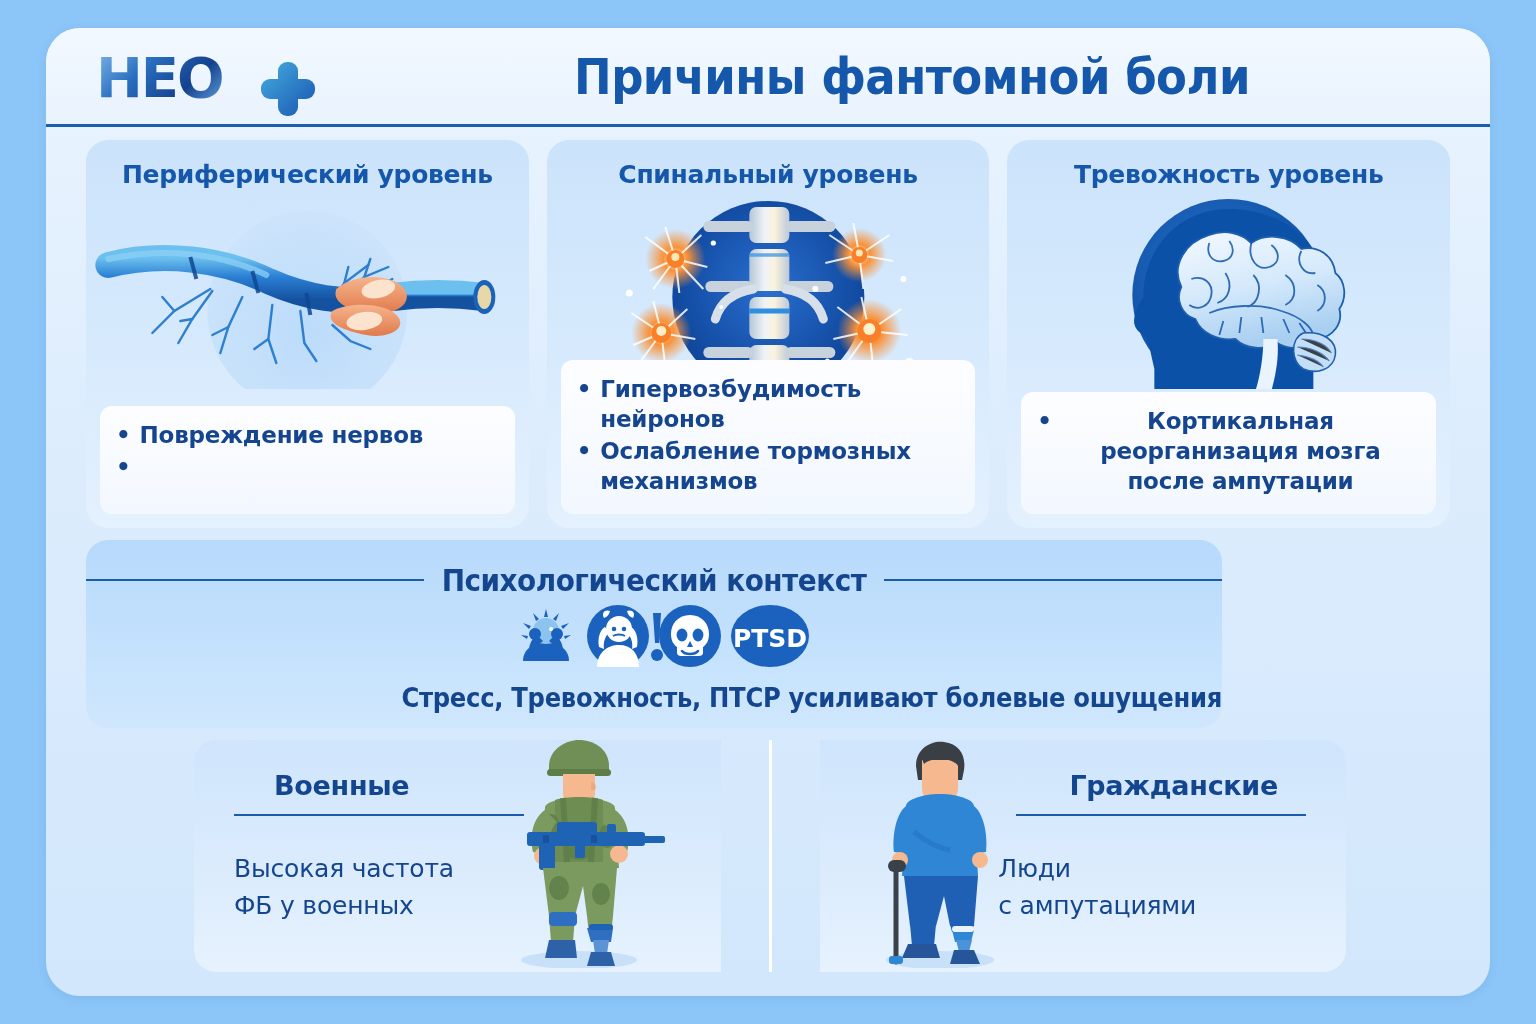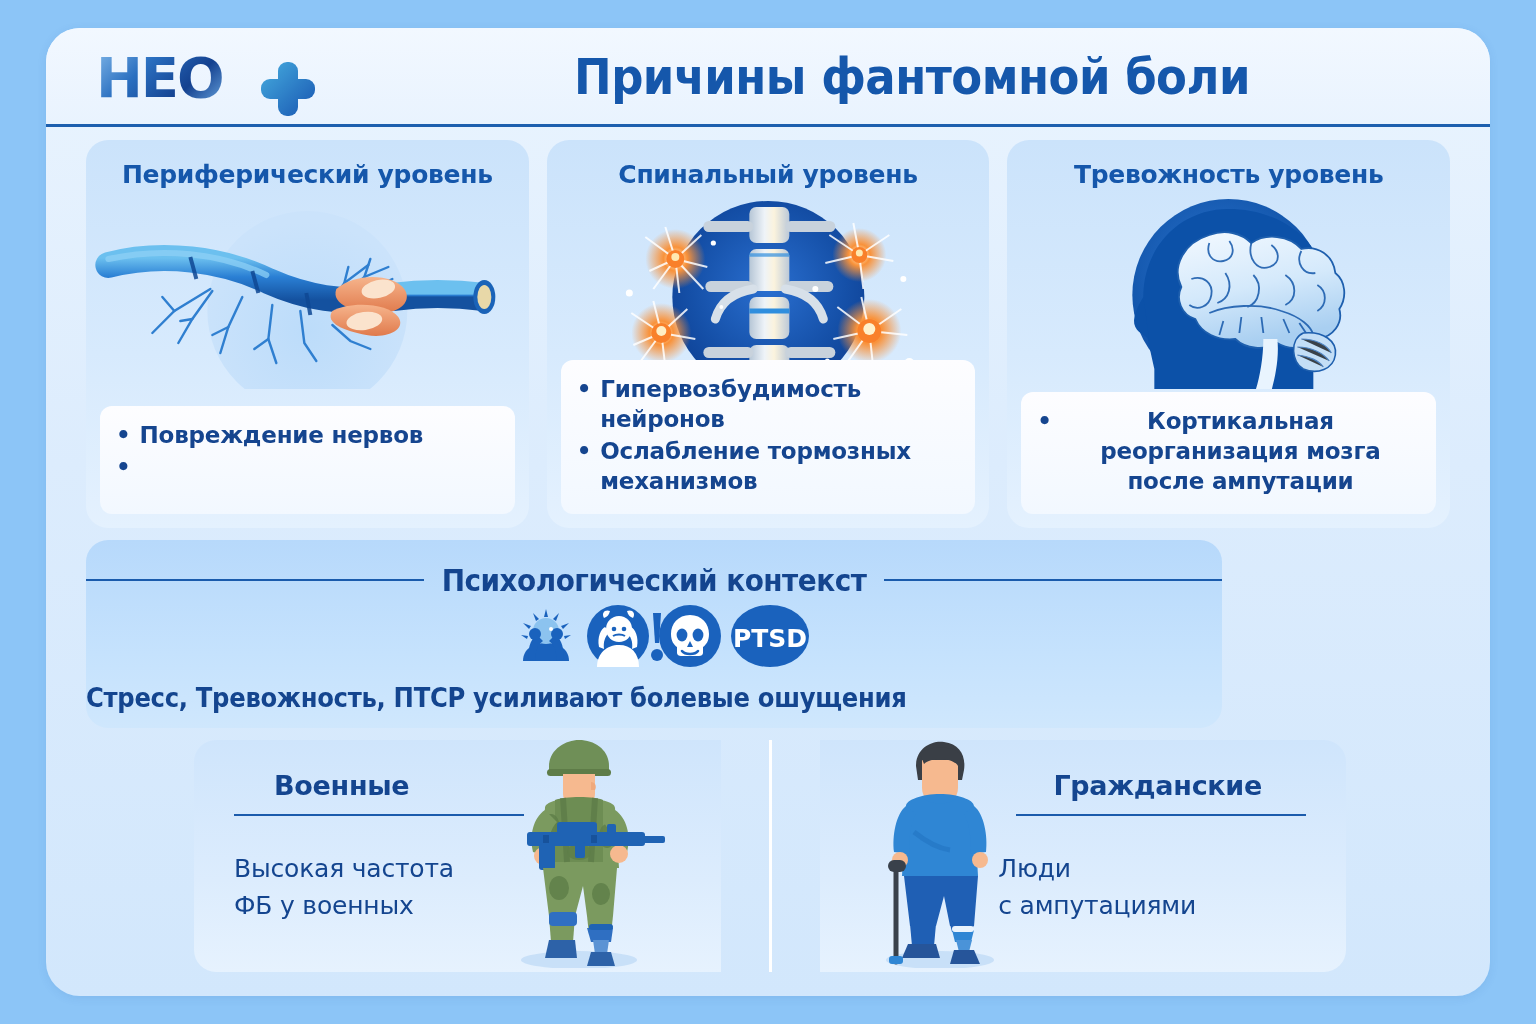--- a/index.html
+++ b/index.html
@@ -90,21 +90,21 @@
   .psych-title{
     font-size:31px;font-weight:bold;color:#14458f;white-space:nowrap;
     font-family:"DejaVu Sans Condensed","DejaVu Sans",sans-serif;
     letter-spacing:-.5px;
   }
   .icons{
     display:flex;justify-content:center;align-items:center;gap:10px;height:64px;margin-top:2px;
   }
   .ic{width:62px;height:62px;position:relative;}
   .psych-caption{
-    text-align:left;font-size:27px;font-weight:bold;color:#14458f;
+    text-align:right;font-size:27px;font-weight:bold;color:#14458f;
     font-family:"DejaVu Sans Condensed","DejaVu Sans",sans-serif;
     margin-top:14px;letter-spacing:-.3px;
   }
   
   .groups{
     position:absolute;left:148px;top:712px;width:1152px;height:232px;
     display:flex;
     gap:48px;
   }
   .group{
@@ -120,21 +120,21 @@
     font-family:"DejaVu Sans",sans-serif;letter-spacing:-.3px;
   }
   .g-rule{position:absolute;top:74px;height:2px;background:#1a5bac;}
   .g-text{
     position:absolute;top:110px;font-size:25px;color:#14458f;line-height:37px;
     font-family:"DejaVu Sans",sans-serif;letter-spacing:-.2px;
   }
   .left .g-label{left:80px;}
   .left .g-rule{left:40px;width:290px;}
   .left .g-text{left:40px;}
-  .right .g-label{right:84px;}
+  .right .g-label{right:68px;}
   .right .g-rule{right:40px;width:290px;}
   .right .g-text{right:150px;text-align:left;}
   .person{position:absolute;bottom:0;}
   .left .person{right:54px;}
   .right .person{left:34px;}
 </style>
 </head>
 <body>
 
 <div class="poster">

